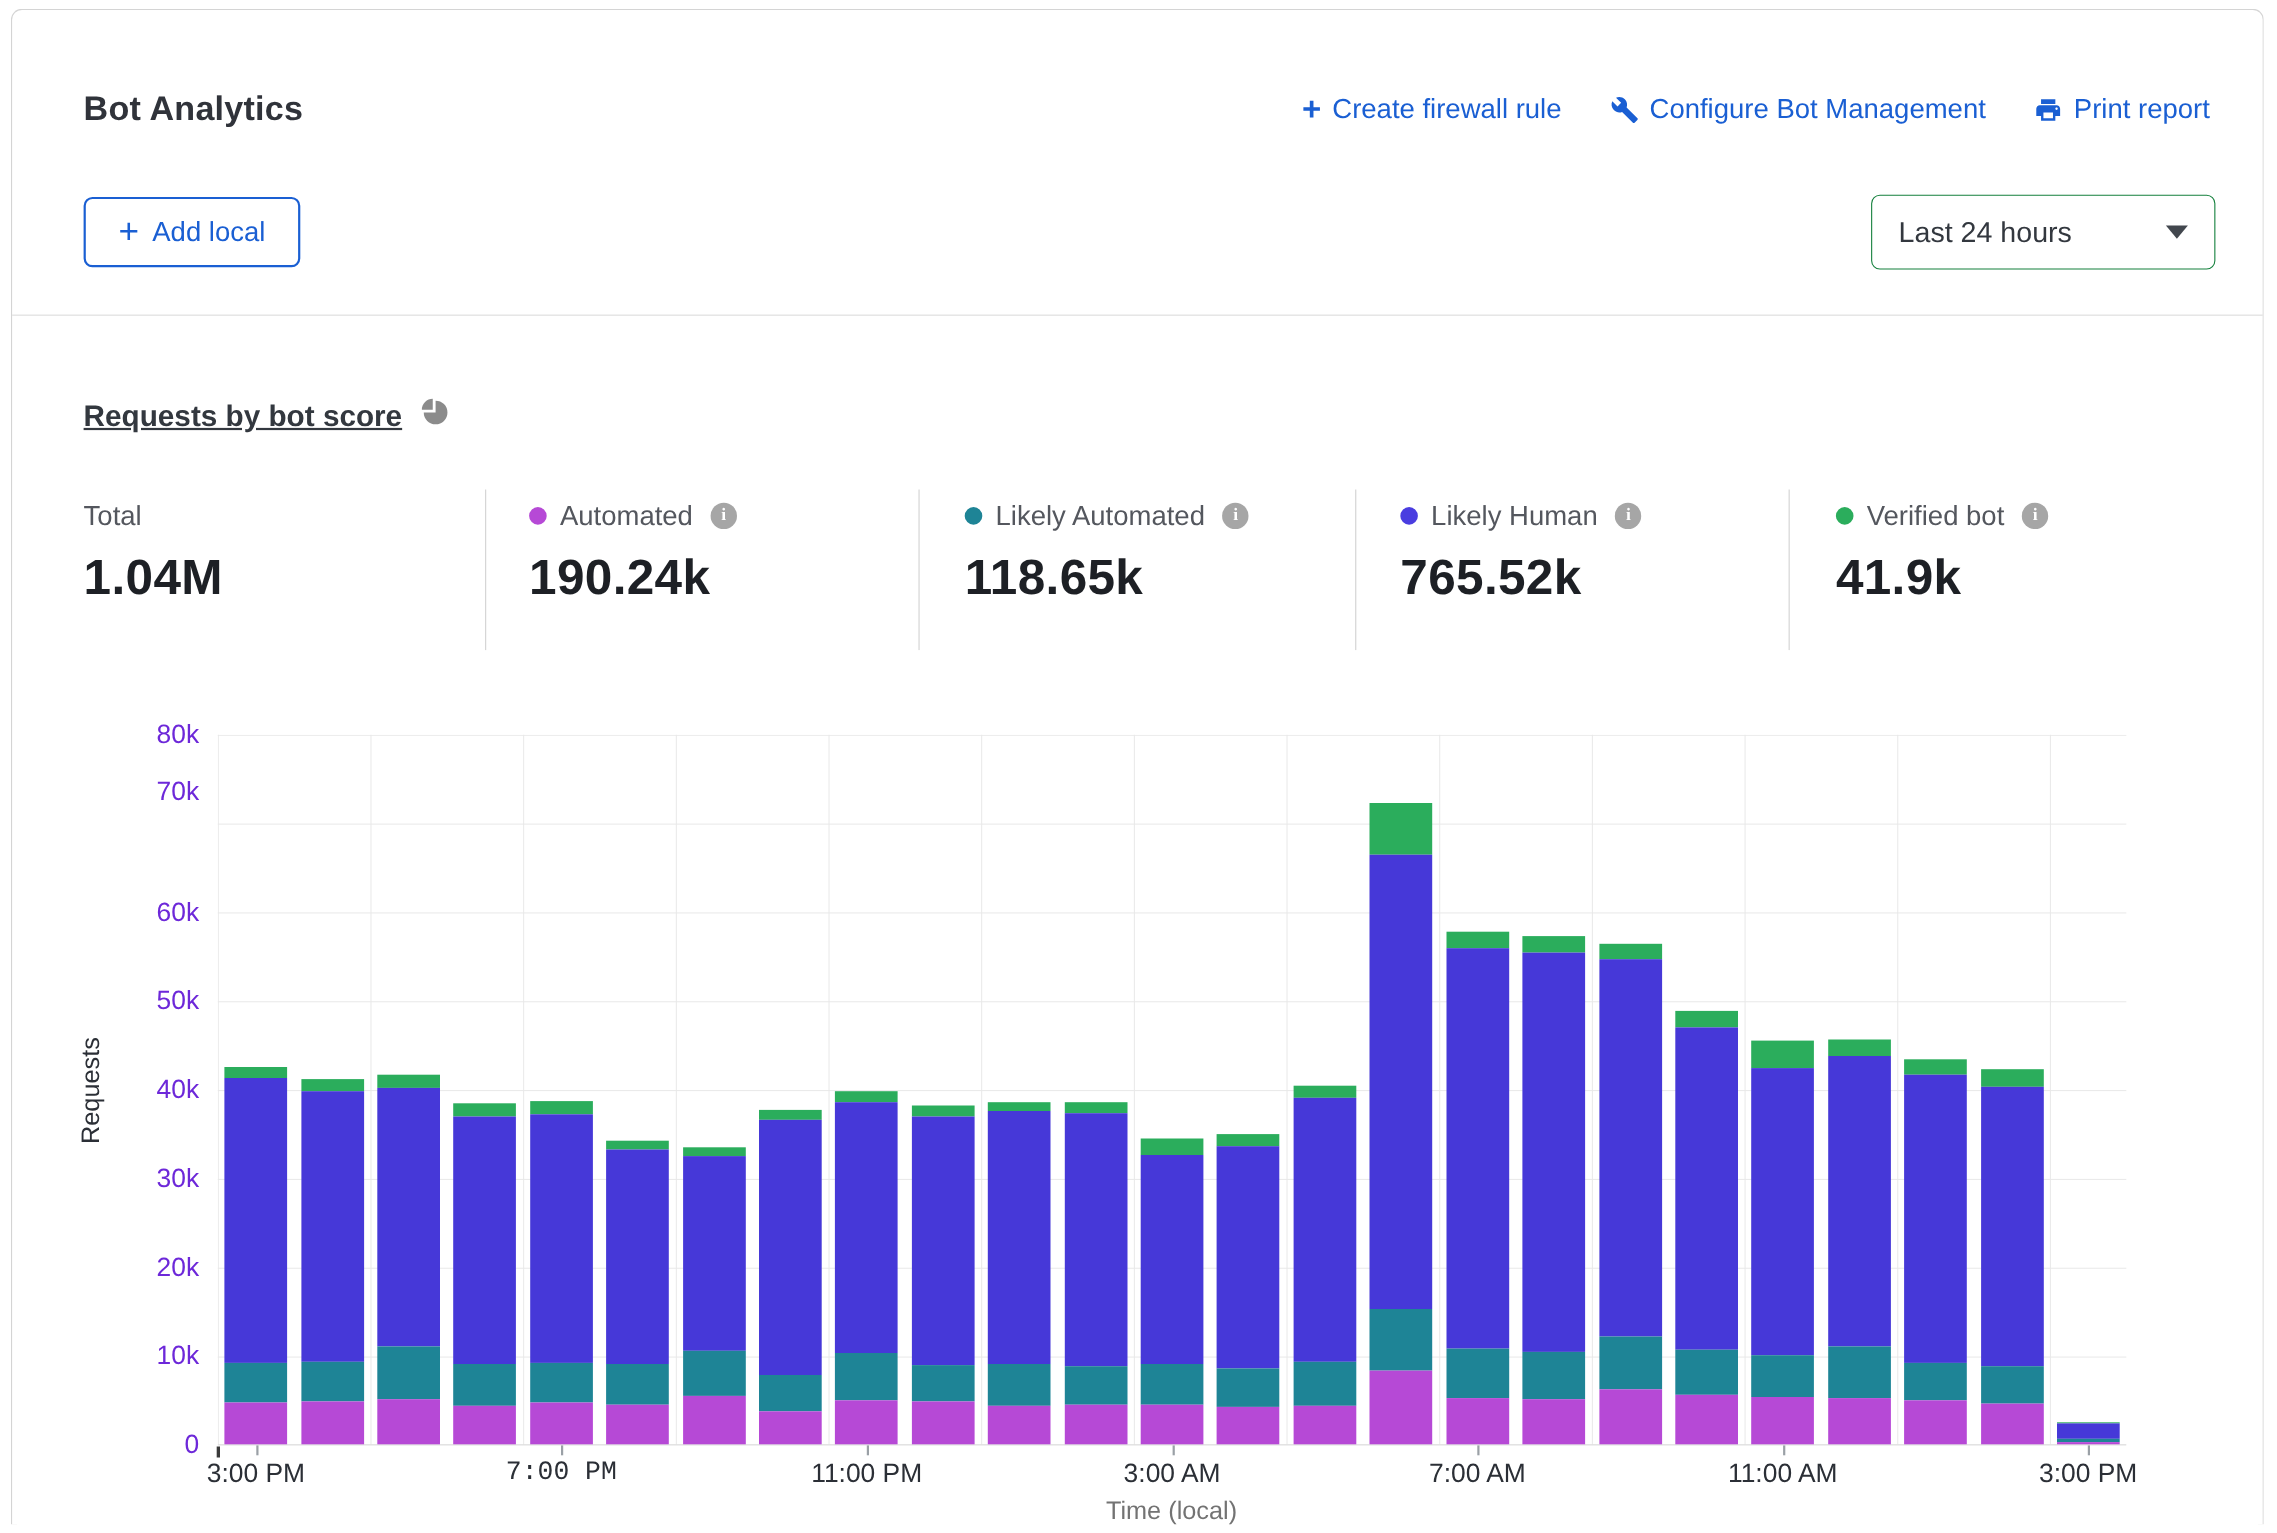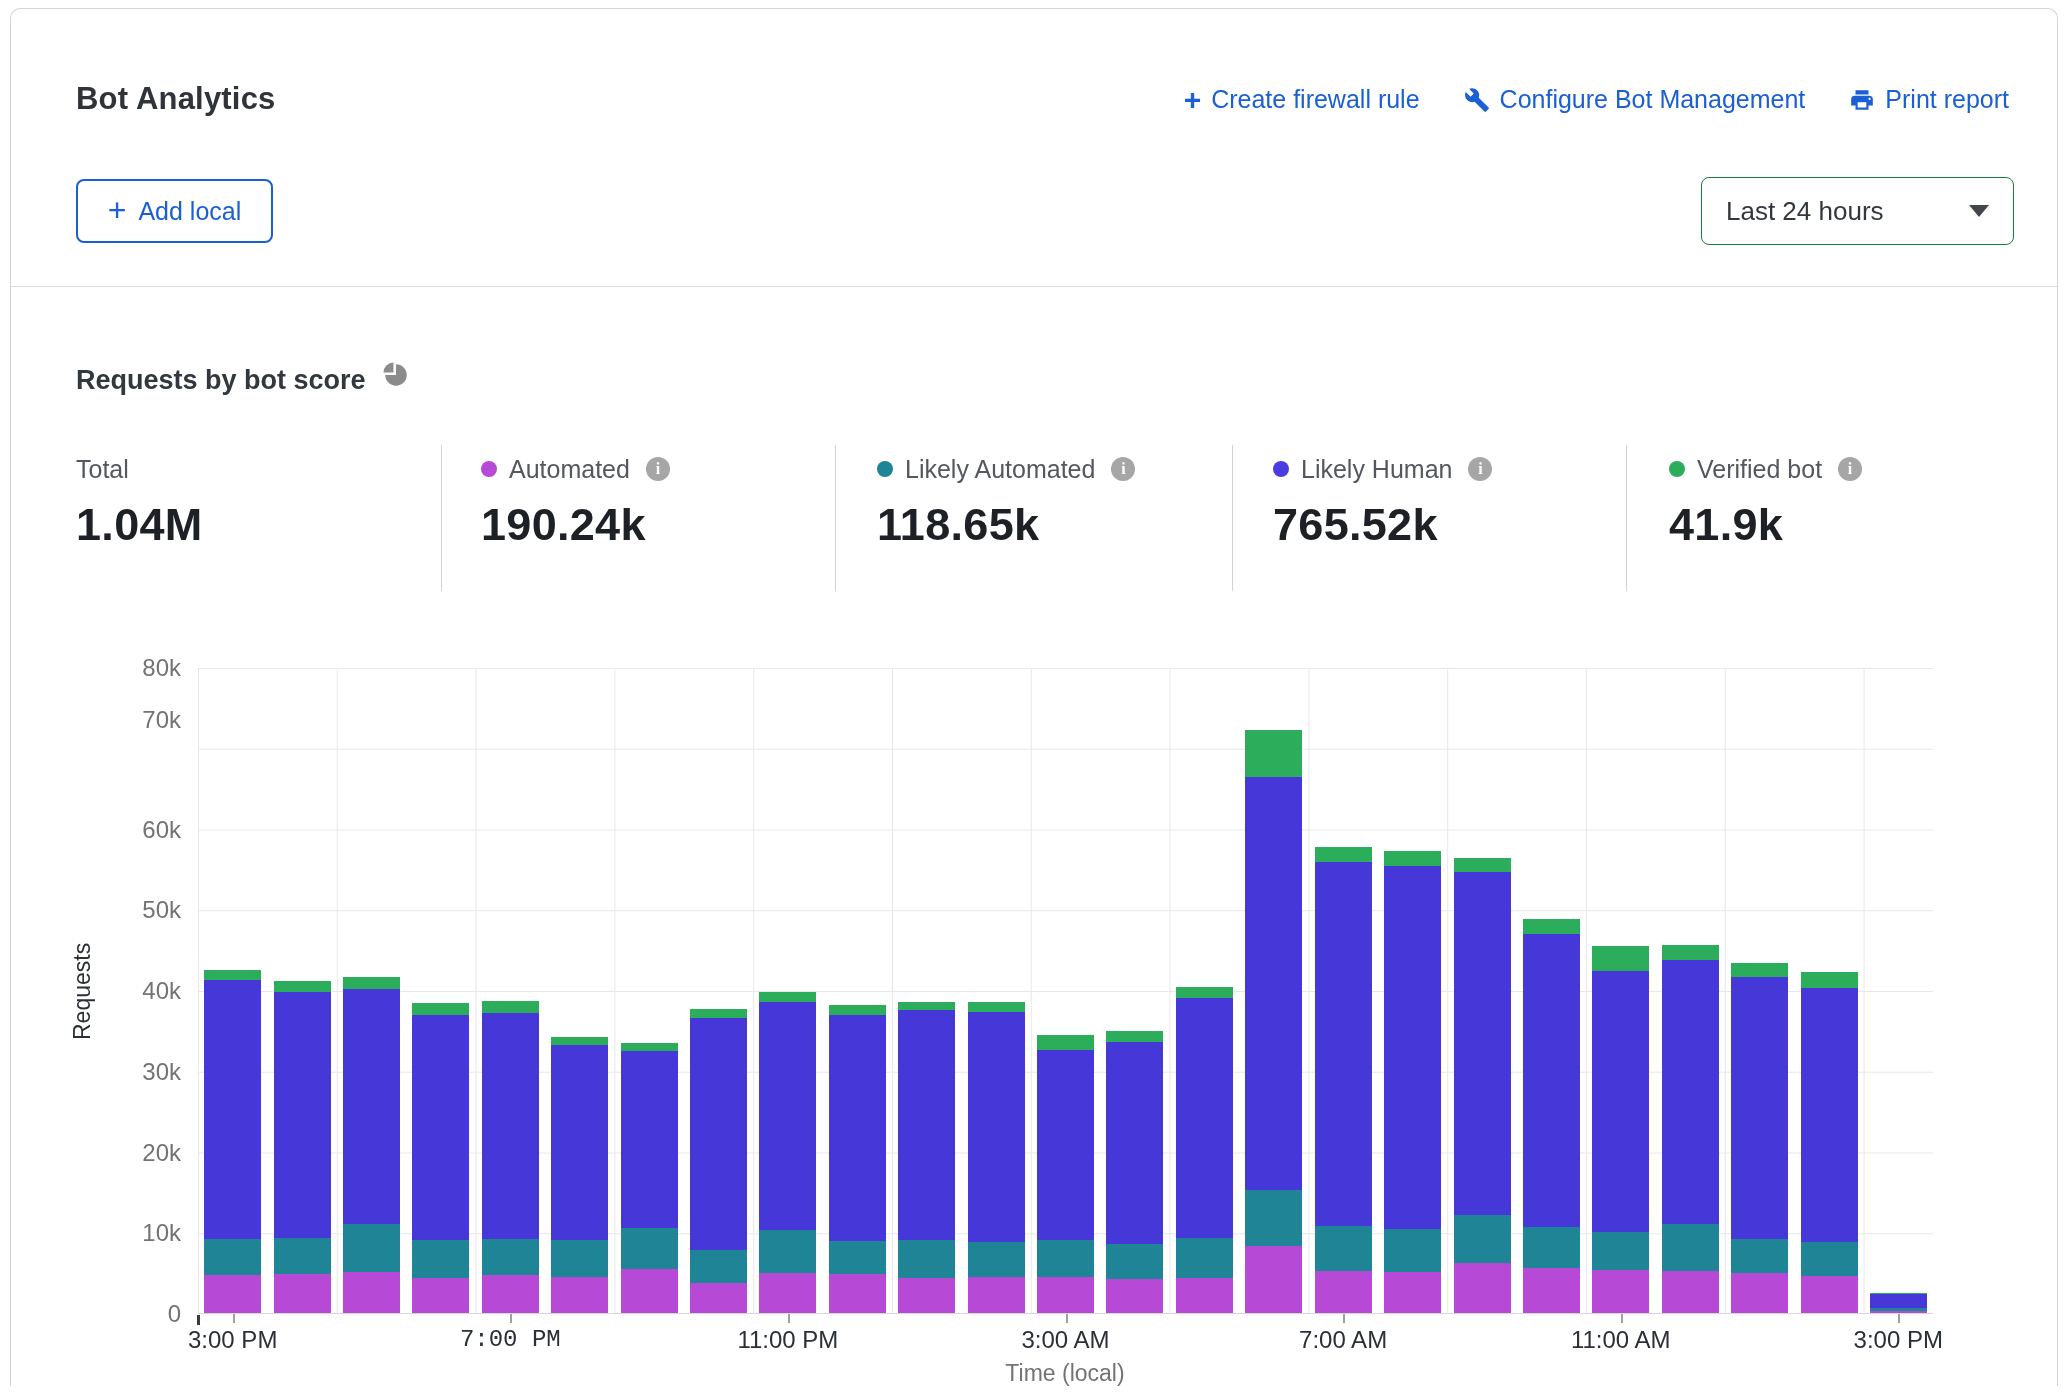--- a/index.html
+++ b/index.html
@@ -16,33 +16,33 @@
   .plus-glyph { font-size:30px; font-weight:700; line-height:24px; }
   .add-filter { position:absolute; left:65px; top:170px; width:197px; height:64px; border:2px solid #1a5fd3; border-radius:8px;
                 background:#fff; color:#1a5fd3; font-size:25px; display:flex; align-items:center; justify-content:center; gap:12px; cursor:pointer; }
   .add-filter .plus-glyph { font-size:32px; font-weight:400; margin-top:-3px; }
   .time-select { position:absolute; left:1690px; top:168px; width:313px; height:68px; border:1px solid #15803d; border-radius:8px;
                  background:#fff; display:flex; align-items:center; padding:0 24px; font-size:26px; color:#33383f; cursor:pointer; }
   .caret { margin-left:auto; width:0; height:0; border-left:10px solid transparent; border-right:10px solid transparent; border-top:12px solid #42474e; }
   .header-divider { position:absolute; left:0; top:277px; width:100%; height:1px; background:#dcdcdc; }
 
   
-  .section-heading { position:absolute; left:65px; top:352px; font-size:27px; font-weight:700; color:#33383f; display:flex; align-items:flex-end; gap:16px; }
+  .section-heading { position:absolute; left:65px; top:352px; font-size:27px; font-weight:700; color:#33383f; display:flex; align-items:center; gap:16px;text-decoration:underline; }
   .stat { position:absolute; top:444px; }
   .stat-head { display:flex; align-items:center; gap:12px; font-size:25px; color:#54575e; height:32px; }
   .dot { width:16px; height:16px; border-radius:50%; flex:0 0 auto; }
   .info-icon { width:24px; height:24px; border-radius:50%; background:#a6a6a6; color:#fff; font-size:16px; font-weight:700;
                font-family:"Liberation Serif", serif; display:flex; align-items:center; justify-content:center; cursor:pointer; margin-left:4px; }
   .stat-value { margin-top:14px; font-size:45px; font-weight:700; color:#1d2025; letter-spacing:.3px; }
   .stat-divider { position:absolute; top:436px; width:1px; height:146px; background:#d2d2d2; }
 
   
   .ylabel-rot { position:absolute; left:58px; top:862px; width:26px; font-size:23px; color:#2b2f36;
                 transform:rotate(180deg); writing-mode:vertical-rl; height:240px; text-align:center; }
-  .ytick { position:absolute; width:62px; text-align:right; font-size:24px; color:#737373; line-height:28px; }
+  .ytick { position:absolute; width:62px; text-align:right; font-size:24px; color:#6d28d9; line-height:28px; }
   .xtick { position:absolute; font-size:24px; color:#2b2f36; transform:translateX(-50%); top:1317px; white-space:nowrap; }
   .xtickmark { position:absolute; width:2px; height:9px; background:#9aa0a6; top:1305px; }
   .x-axis-title { position:absolute; top:1351px; font-size:23px; color:#737373; transform:translateX(-50%); left:1054px; }
   .plot { position:absolute; left:187px; top:659px; width:1735px; height:646px; border-bottom:1px solid #d8d8d8;
           background-image: linear-gradient(to right, #e8e8e8 1px, transparent 1px), linear-gradient(to bottom, #e8e8e8 1px, transparent 1px);
           background-size: 138.8px 100%, 100% 80.75px;
           display:flex; align-items:flex-end; }
   .origin-tick { position:absolute; left:186px; top:1306px; width:3px; height:10px; background:#3a3a3a; }
   .bar-slot { flex:1 1 0; height:100%; display:flex; align-items:flex-end; justify-content:center; }
   .bar { width:57px; display:flex; flex-direction:column-reverse; }

